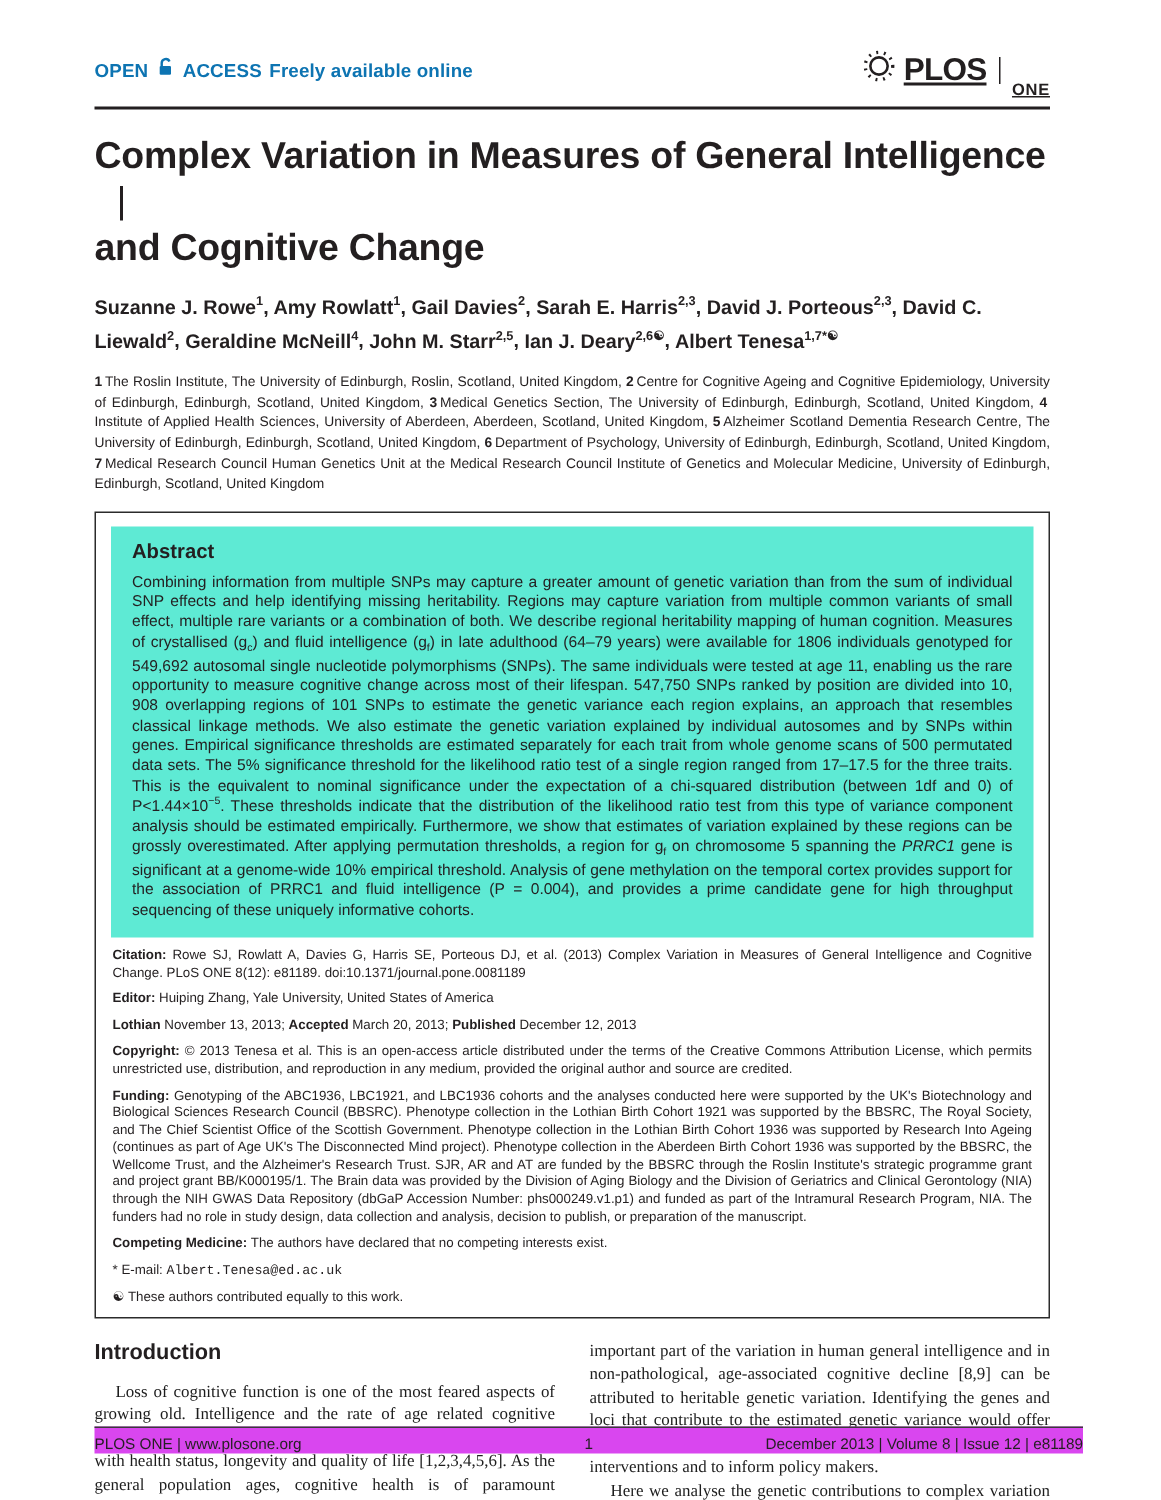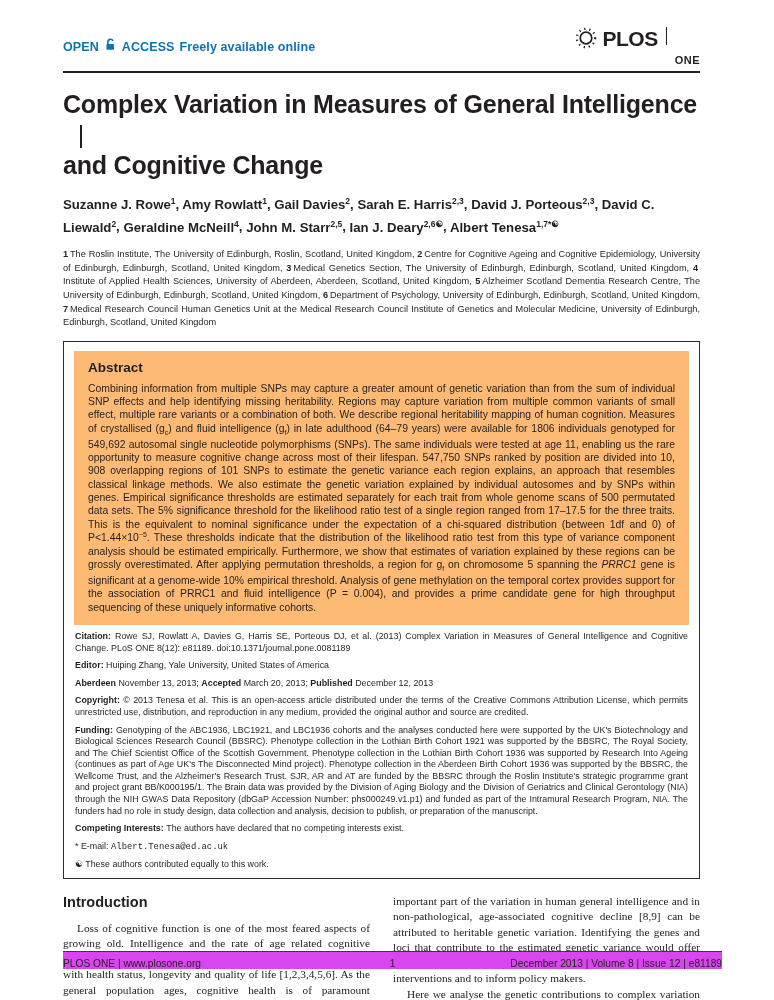--- a/index.html
+++ b/index.html
@@ -4,35 +4,35 @@
 <style>
   html,body{margin:0;padding:0;}
   body{
     width:774px;height:1000px;background:#ffffff;position:relative;
     font-family:"Liberation Sans", sans-serif;color:#231f20;overflow:hidden;
   }
   .page{position:absolute;left:0;top:0;width:752px;height:1000px;padding:27px 52px 0 63px;box-sizing:border-box;}
   
   .header-row{display:flex;justify-content:space-between;align-items:center;}
   .oa{display:flex;align-items:center;gap:5px;color:#0d74b2;font-weight:bold;font-size:12.5px;letter-spacing:.1px;}
-  .plos-logo{display:flex;align-items:flex-start;gap:5px;}
+  .plos-logo{display:flex;align-items:center;gap:5px;text-decoration:underline;}
   .plos-word{font-size:21px;font-weight:bold;letter-spacing:-.5px;}
   .logo-div{width:1px;height:18px;background:#231f20;margin:0 3px;}
   .one-word{font-size:11px;font-weight:bold;letter-spacing:.5px;margin-top:27px;}
   .header-rule{border-bottom:2.5px solid #231f20;margin-top:5px;}
   
   h1.title{font-size:25px;line-height:1.22;font-weight:bold;margin:16px 0 0;letter-spacing:-.2px;}
   .tbar{display:inline-block;width:2px;height:23px;background:#231f20;margin-left:17px;vertical-align:-4px;}
   .authors{margin:13px 0 0;font-size:13.2px;font-weight:bold;line-height:1.7;}
   .authors sup{font-size:8.5px;}
   .affils{margin:9px 0 0;font-size:9.2px;line-height:1.48;text-align:justify;}
   .affils b{font-weight:bold;}
   
   .fm-box{border:1.5px solid #2b2b2b;margin-top:11px;padding:9px 10px 1px;}
-  .abstract-panel{background:#fdba74;padding:9px 14px 11px;}
+  .abstract-panel{background:#5eead4;padding:9px 14px 11px;}
   .abstract-panel h2{font-size:13.5px;margin:0 0 7px;font-weight:bold;}
   .abstract-body{font-size:10.4px;line-height:1.28;text-align:justify;margin:0;}
   .abstract-body sub{font-size:7px;}
   .abstract-body sup{font-size:7px;}
   .meta{font-size:8.9px;line-height:1.3;text-align:justify;margin:6px 1px;}
   .meta b{font-weight:bold;}
   .email{color:#231f20;text-decoration:none;font-family:Liberation Mono, monospace;}
   
   .section{display:flex;gap:23px;margin-top:15px;}
   .col{flex:1;min-width:0;}
@@ -87,24 +87,24 @@
   <p class="affils"><b>1</b><span> The Roslin Institute, The University of Edinburgh, Roslin, Scotland, United Kingdom, </span><b>2</b><span> Centre for Cognitive Ageing and Cognitive Epidemiology, University of Edinburgh, Edinburgh, Scotland, United Kingdom, </span><b>3</b><span> Medical Genetics Section, The University of Edinburgh, Edinburgh, Scotland, United Kingdom, </span><b>4</b><span> Institute of Applied Health Sciences, University of Aberdeen, Aberdeen, Scotland, United Kingdom, </span><b>5</b><span> Alzheimer Scotland Dementia Research Centre, The University of Edinburgh, Edinburgh, Scotland, United Kingdom, </span><b>6</b><span> Department of Psychology, University of Edinburgh, Edinburgh, Scotland, United Kingdom, </span><b>7</b><span> Medical Research Council Human Genetics Unit at the Medical Research Council Institute of Genetics and Molecular Medicine, University of Edinburgh, Edinburgh, Scotland, United Kingdom</span></p>
 
   <div class="fm-box">
     <div class="abstract-panel">
       <h2>Abstract</h2>
       <p class="abstract-body"><span>Combining information from multiple SNPs may capture a greater amount of genetic variation than from the sum of individual SNP effects and help identifying missing heritability. Regions may capture variation from multiple common variants of small effect, multiple rare variants or a combination of both. We describe regional heritability mapping of human cognition. Measures of crystallised (g</span><sub>c</sub><span>) and fluid intelligence (g</span><sub>f</sub><span>) in late adulthood (64–79 years) were available for 1806 individuals genotyped for 549,692 autosomal single nucleotide polymorphisms (SNPs). The same individuals were tested at age 11, enabling us the rare opportunity to measure cognitive change across most of their lifespan. 547,750 SNPs ranked by position are divided into 10, 908 overlapping regions of 101 SNPs to estimate the genetic variance each region explains, an approach that resembles classical linkage methods. We also estimate the genetic variation explained by individual autosomes and by SNPs within genes. Empirical significance thresholds are estimated separately for each trait from whole genome scans of 500 permutated data sets. The 5% significance threshold for the likelihood ratio test of a single region ranged from 17–17.5 for the three traits. This is the equivalent to nominal significance under the expectation of a chi-squared distribution (between 1df and 0) of P&lt;1.44×10</span><sup>−5</sup><span>. These thresholds indicate that the distribution of the likelihood ratio test from this type of variance component analysis should be estimated empirically. Furthermore, we show that estimates of variation explained by these regions can be grossly overestimated. After applying permutation thresholds, a region for g</span><sub>f</sub><span> on chromosome 5 spanning the </span><i>PRRC1</i><span> gene is significant at a genome-wide 10% empirical threshold. Analysis of gene methylation on the temporal cortex provides support for the association of PRRC1 and fluid intelligence (P = 0.004), and provides a prime candidate gene for high throughput sequencing of these uniquely informative cohorts.</span></p>
     </div>
 
     <p class="meta"><b>Citation: </b><span>Rowe SJ, Rowlatt A, Davies G, Harris SE, Porteous DJ, et al. (2013) Complex Variation in Measures of General Intelligence and Cognitive Change. PLoS ONE 8(12): e81189. doi:10.1371/journal.pone.0081189</span></p>
     <p class="meta"><b>Editor: </b><span>Huiping Zhang, Yale University, United States of America</span></p>
-    <p class="meta"><b>Aberdeen </b><span>November 13, 2013; </span><b>Accepted </b><span>March 20, 2013; </span><b>Published </b><span>December 12, 2013</span></p>
+    <p class="meta"><b>Lothian </b><span>November 13, 2013; </span><b>Accepted </b><span>March 20, 2013; </span><b>Published </b><span>December 12, 2013</span></p>
     <p class="meta"><b>Copyright: </b><span>© 2013 Tenesa et al. This is an open-access article distributed under the terms of the Creative Commons Attribution License, which permits unrestricted use, distribution, and reproduction in any medium, provided the original author and source are credited.</span></p>
     <p class="meta"><b>Funding: </b><span>Genotyping of the ABC1936, LBC1921, and LBC1936 cohorts and the analyses conducted here were supported by the UK's Biotechnology and Biological Sciences Research Council (BBSRC). Phenotype collection in the Lothian Birth Cohort 1921 was supported by the BBSRC, The Royal Society, and The Chief Scientist Office of the Scottish Government. Phenotype collection in the Lothian Birth Cohort 1936 was supported by Research Into Ageing (continues as part of Age UK's The Disconnected Mind project). Phenotype collection in the Aberdeen Birth Cohort 1936 was supported by the BBSRC, the Wellcome Trust, and the Alzheimer's Research Trust. SJR, AR and AT are funded by the BBSRC through the Roslin Institute's strategic programme grant and project grant BB/K000195/1. The Brain data was provided by the Division of Aging Biology and the Division of Geriatrics and Clinical Gerontology (NIA) through the NIH GWAS Data Repository (dbGaP Accession Number: phs000249.v1.p1) and funded as part of the Intramural Research Program, NIA. The funders had no role in study design, data collection and analysis, decision to publish, or preparation of the manuscript.</span></p>
-    <p class="meta"><b>Competing Interests: </b><span>The authors have declared that no competing interests exist.</span></p>
+    <p class="meta"><b>Competing Medicine: </b><span>The authors have declared that no competing interests exist.</span></p>
     <p class="meta"><span>* E-mail: </span><a href="#" class="email">Albert.Tenesa@ed.ac.uk</a></p>
     <p class="meta">☯ These authors contributed equally to this work.</p>
   </div>
 
   <div class="section">
     <div class="col">
       <h2 class="sec-head">Introduction</h2>
       <p class="body-serif indent">Loss of cognitive function is one of the most feared aspects of growing old. Intelligence and the rate of age related cognitive change vary widely in healthy individuals and have been associated with health status, longevity and quality of life [1,2,3,4,5,6]. As the general population ages, cognitive health is of paramount importance, and understanding the underlying mechanisms of general intelligence and age-related decline has wide-ranging social and economic implications. Although pathological cognitive decline has been studied in diseases such as Alzheimer's [7], available phenotypic measures for lifetime changes in cognitive abilities of healthy individuals are rare. An</p>
     </div>
     <div class="col">

